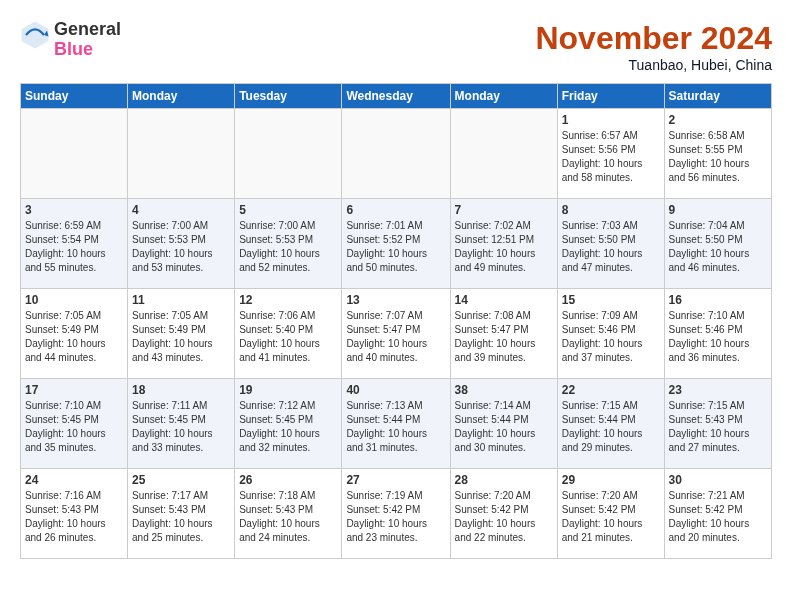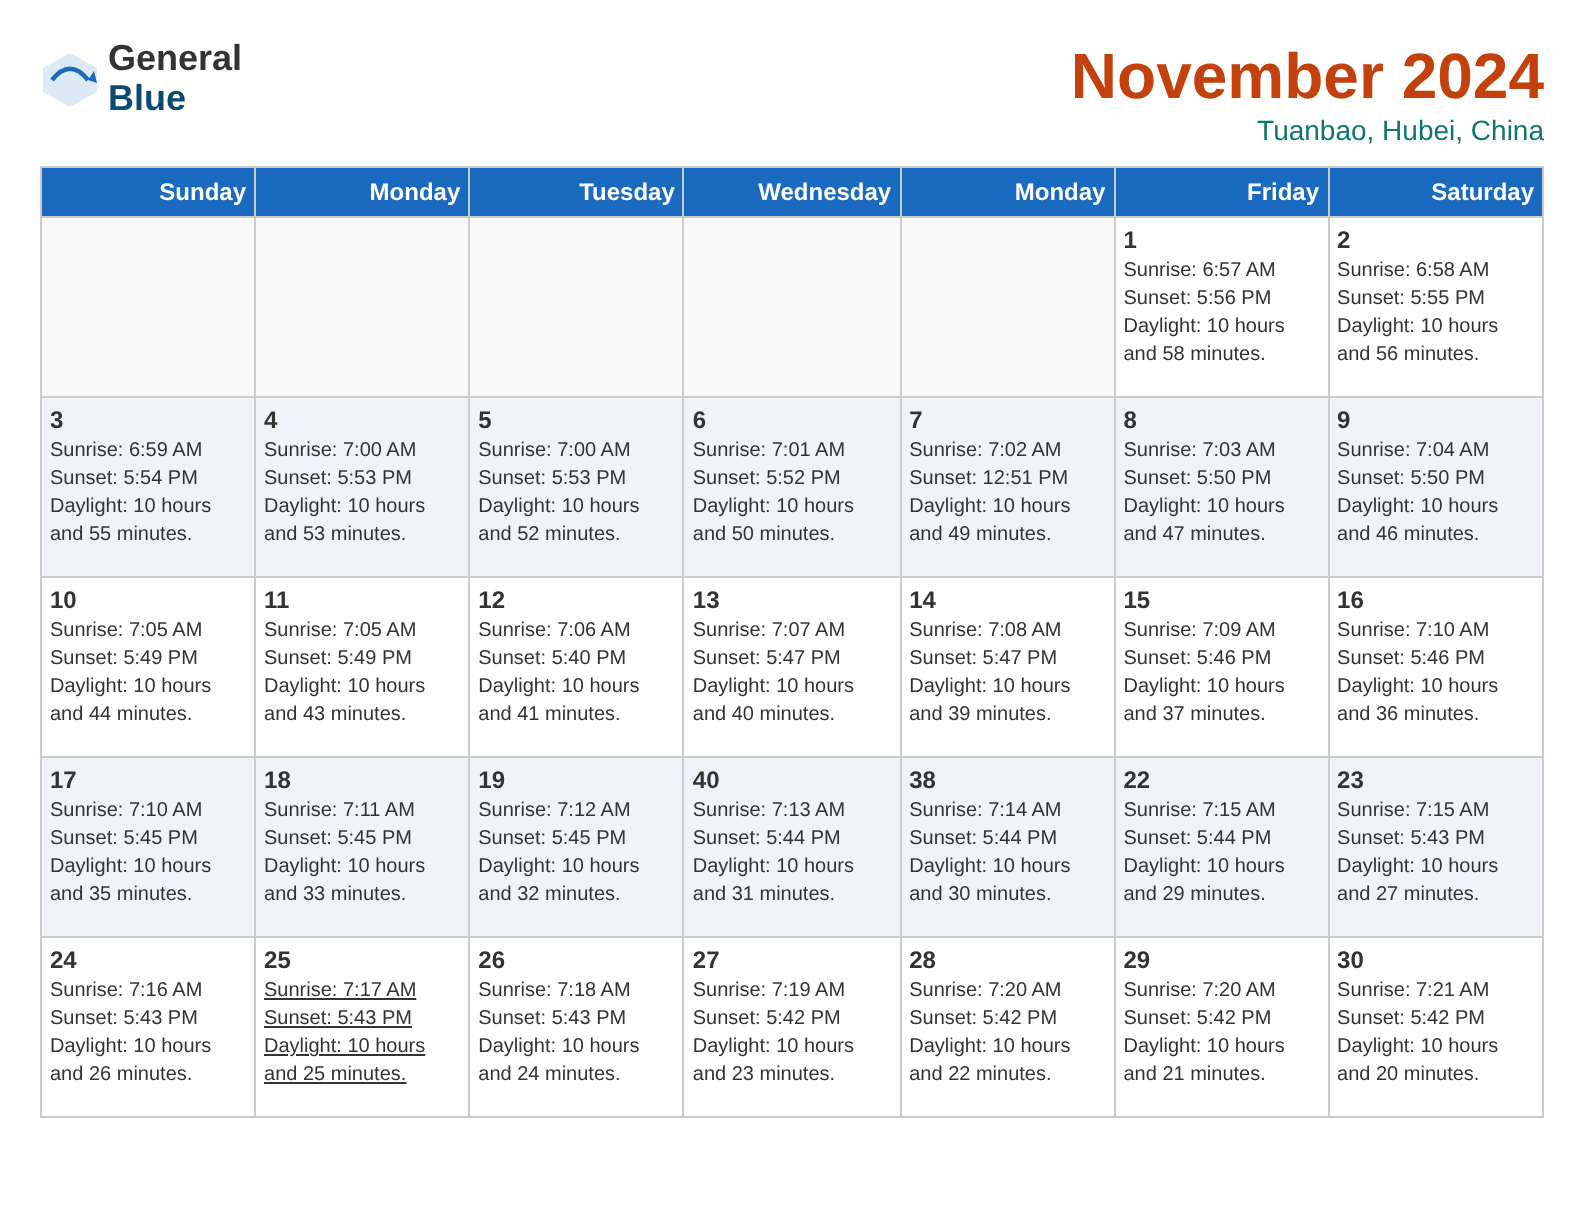--- a/index.html
+++ b/index.html
@@ -11,58 +11,57 @@
       padding: 20px;
     }
     .header-area {
       display: flex;
       justify-content: space-between;
       align-items: flex-start;
       margin-bottom: 10px;
     }
     .logo {
       display: flex;
-      align-items: center;
       gap: 4px;
     }
     .logo-text {
       display: flex;
       flex-direction: column;
       font-size: 18px;
       font-weight: bold;
       color: #333;
       line-height: 1.1;
     }
-    .logo-text span:last-child { color: #0c4a6e; }
+    .logo-text span:last-child { color: #ec4899; }
     .logo-icon {
       width: 30px;
       height: 30px;
     }
     .title-area {
       text-align: right;
     }
     .cal-title {
       font-size: 32px;
       font-weight: bold;
       color: #c2410c;
     }
     .cal-subtitle {
       font-size: 14px;
-      color: #0f766e;
+      color: #0f172a;
     }
     table {
       width: 100%;
       border-collapse: collapse;
       font-size: 10px;
     }
     thead tr th {
       background-color: #1a6bbf;
       color: #fff;
       padding: 5px 4px;
-      text-align: right;
+      text-align: left;
       font-size: 12px;
       border: 1px solid #ccc;
     }
     tbody tr td {
       border: 1px solid #ccc;
       vertical-align: top;
       padding: 4px;
       min-height: 80px;
       height: 90px;
       width: 110px;
@@ -299,21 +298,21 @@
       <tr>
         <td>
           <div class="day-number">24</div>
           <div class="day-info" style="white-space: pre-line;">Sunrise: 7:16 AM
 Sunset: 5:43 PM
 Daylight: 10 hours
 and 26 minutes.</div>
         </td>
         <td>
           <div class="day-number">25</div>
-          <div class="day-info" style="white-space: pre-line; text-decoration: underline;">Sunrise: 7:17 AM
+          <div class="day-info" style="white-space: pre-line;">Sunrise: 7:17 AM
 Sunset: 5:43 PM
 Daylight: 10 hours
 and 25 minutes.</div>
         </td>
         <td>
           <div class="day-number">26</div>
           <div class="day-info" style="white-space: pre-line;">Sunrise: 7:18 AM
 Sunset: 5:43 PM
 Daylight: 10 hours
 and 24 minutes.</div>

